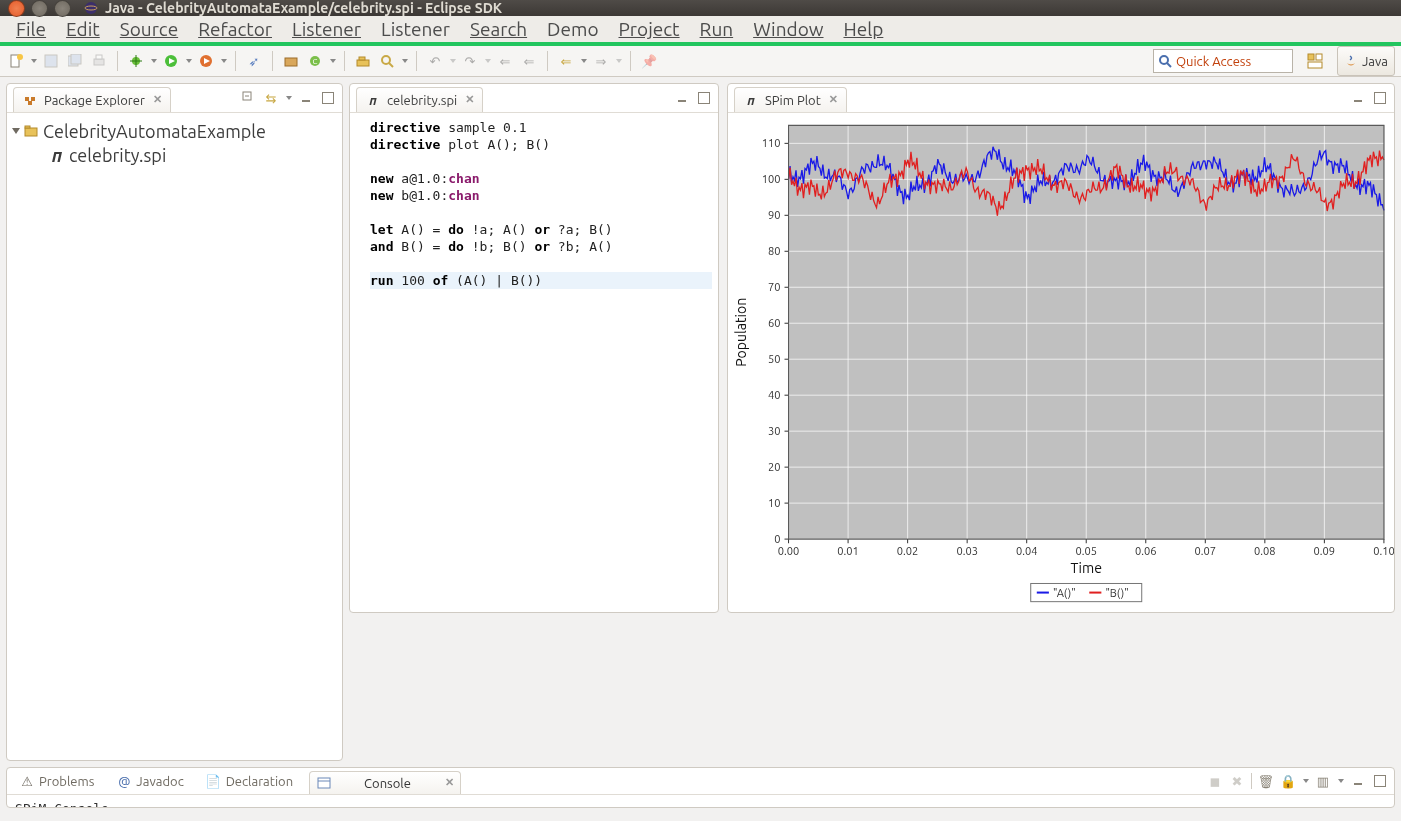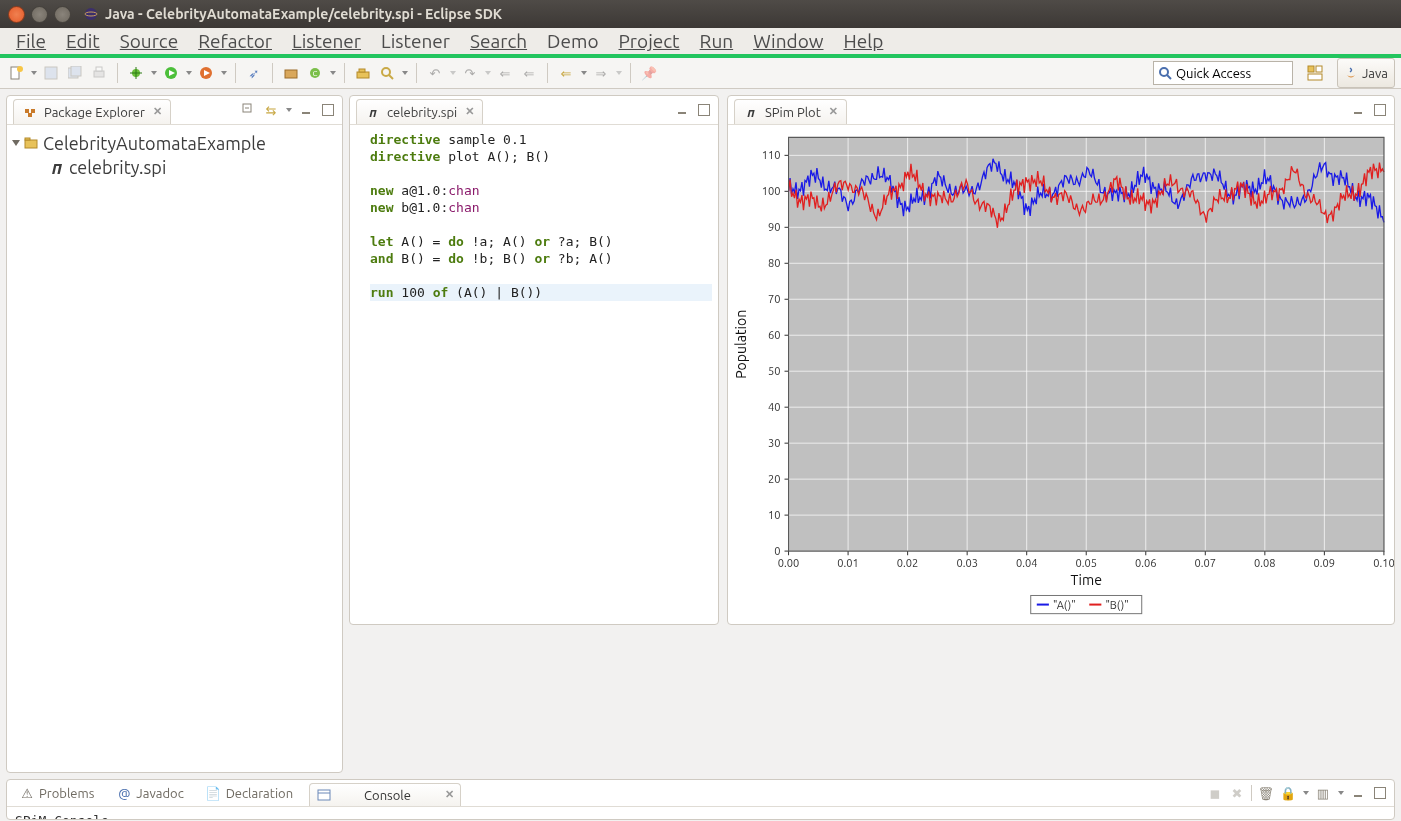--- a/index.html
+++ b/index.html
@@ -6,21 +6,21 @@
     margin: 0; padding: 0;
     width: 1401px; height: 821px;
     font-family: "Ubuntu", "Liberation Sans", sans-serif;
     font-size: 13px;
     background: #f2f1f0;
     color: #3c3c3c;
     overflow: hidden;
   }
   
   .titlebar {
-    height: 28px;
+    height: 16px;
     background: linear-gradient(#4f4b47, #3c3835);
     display: flex; align-items: center;
     padding: 0 8px;
     color: #dfdbd2;
     font-weight: bold;
     font-size: 14px;
   }
   .window-controls { display: flex; gap: 6px; margin-right: 12px; }
   .window-btn {
     width: 15px; height: 15px; border-radius: 50%;
@@ -69,21 +69,21 @@
     border-top:4px solid #888; margin-left:1px;
   }
   .quick-access {
     margin-left:auto;
     height:22px; width:130px;
     border:1px solid #b9b3a8;
     background:#fff;
     display:flex;align-items:center;
     padding:0 4px;
     gap:4px;
-    color:#000000;
+    color:#c2410c;
   }
   .perspective {
     margin-left:8px;
     height:24px;
     border:1px solid #c9c3b9;
     padding:2px 6px;
     display:flex;align-items:center;gap:4px;
     background:linear-gradient(#fcfbf9,#ece8e0);
     border-radius:3px;
     font-size:13px;
@@ -146,22 +146,22 @@
     border:none;
   }
   .editor-body{
     font-family:"DejaVu Sans Mono","Liberation Mono",monospace;
     font-size:13px;
     line-height:17px;
     padding:6px 6px 6px 20px;
     white-space:pre;
     color:#222;
   }
-  .kw{color:#4d7c0f;font-weight:bold;}
-  .ty{color:#8a1a6b;font-weight:normal;}
+  .kw{color:#000000;font-weight:bold;}
+  .ty{color:#8a1a6b;font-weight:bold;}
   .hl-line{background:#eaf3fb;display:inline-block;width:100%;}
   
   .plot-body{position:relative;flex:1;}
   svg.plot{width:100%;height:100%;}
   
   .bottom{
     grid-column:1 / span 2;
   }
   .bottom .pane-header{
     gap:10px;

